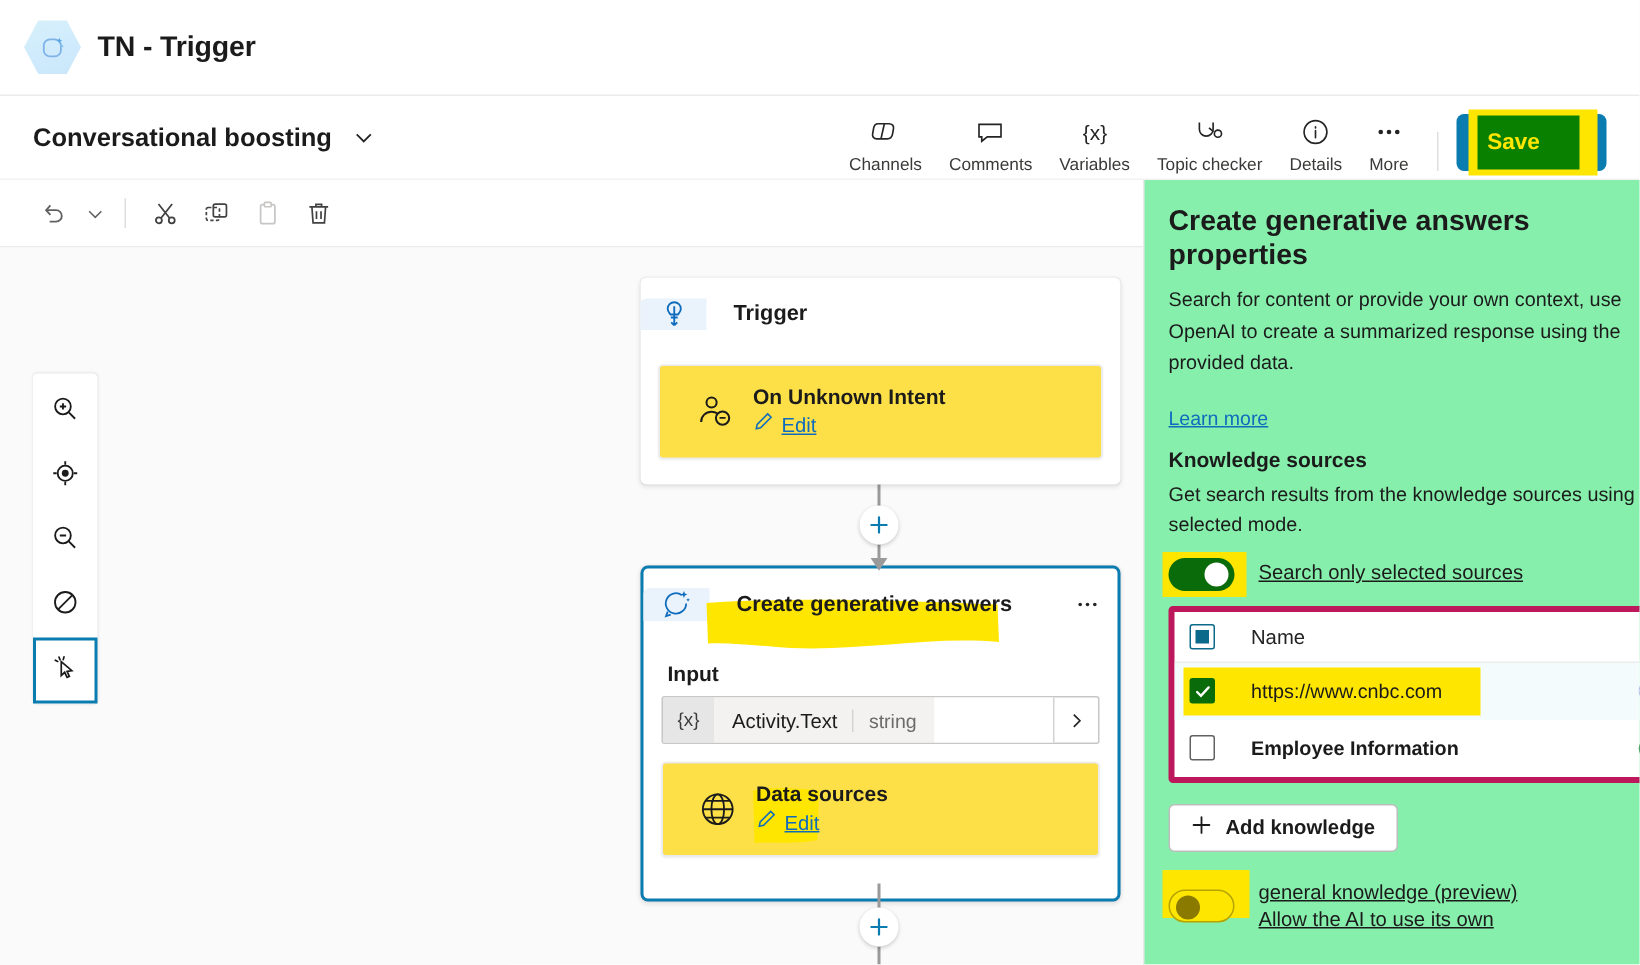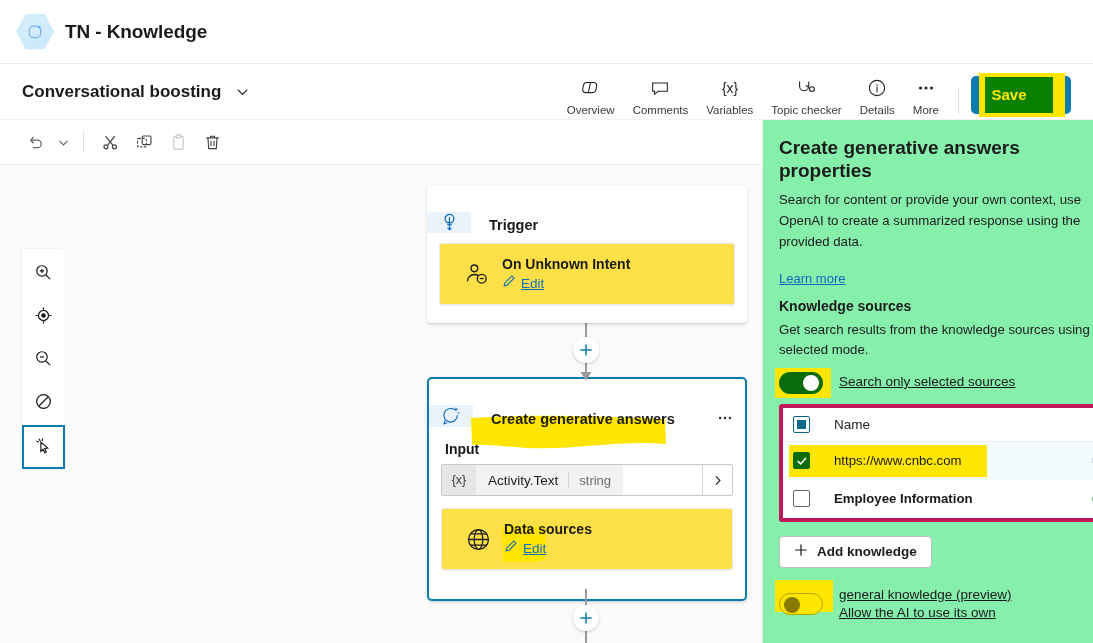--- a/index.html
+++ b/index.html
@@ -121,21 +121,21 @@
     width:43px; height:43px; display:flex; align-items:center; justify-content:center;
     cursor:pointer; color:#1b1b1b;
   }
   .ztool.sel{ border:2px solid #0b7cb0; width:43px; height:44px; }
 
   
   .node{
     position:absolute; background:#ffffff; border-radius:4px;
     box-shadow:0 1.2px 3.6px rgba(0,0,0,0.10), 0 0.3px 0.9px rgba(0,0,0,0.08);
   }
-  .node-hdr{ display:flex; align-items:flex-end; height:48px; position:relative; }
+  .node-hdr{ display:flex; align-items:center; height:48px; position:relative; }
   .node-icon{
     width:44px; background:#eaf3fc; display:flex; align-items:center; justify-content:center;
     border-radius:4px 0 0 0; flex:0 0 44px;
   }
   .node-title{
     flex:1; display:flex; align-items:center; padding-left:18px;
     font-size:14.5px; font-weight:bold; color:#1b1b1b; position:relative;
   }
   .node-ellipsis{
     width:40px; display:flex; align-items:center; justify-content:center;
@@ -235,40 +235,40 @@
 
 <div class="topnav">
   <div class="logo-hex">
     <div class="hexshape"></div>
     <svg width="20" height="20" viewBox="0 0 20 20">
       <path d="M4.2 8.2c0-2.2 1.9-4 4.2-4h3c2.3 0 4.2 1.8 4.2 4v3.4c0 2.2-1.9 4-4.2 4h-3c-2.3 0-4.2-1.8-4.2-4z" fill="none" stroke="#7fb3e8" stroke-width="1.2"></path>
       <path d="M14.6 3.2l.55 1.35 1.35.55-1.35.55-.55 1.35-.55-1.35-1.35-.55 1.35-.55z" fill="#5aa7e8"></path>
       <path d="M16.6 7.6l.33.82.82.33-.82.33-.33.82-.33-.82-.82-.33.82-.33z" fill="#7cc0f0"></path>
     </svg>
   </div>
-  <div class="app-title">TN - Knowledge</div>
+  <div class="app-title">TN - Trigger</div>
 </div>
 
 <div class="cmdbar">
   <div class="topic-name">Conversational boosting</div>
   <div class="topic-chev">
     <svg width="15" height="15" viewBox="0 0 16 16">
         <path d="M3 6l5 5 5-5" fill="none" stroke="#242424" stroke-width="1.3"></path>
       </svg>
   </div>
 
   <div class="cmd-tools">
     <div class="cmd-btn">
       <div class="ic">
         <svg width="22" height="22" viewBox="0 0 24 24" fill="none" stroke="#242424" stroke-width="1.2">
           <path d="M7 6h8c2.2 0 3.5 1.6 3.2 3.4l-.7 4C17.2 15.5 15.6 17 13.6 17H6c-2.1 0-3.4-1.7-3-3.7l.7-4C4 7.4 5.3 6 7 6z"></path>
           <path d="M11.5 6.2l-2.4 10.6"></path>
         </svg>
       </div>
-      <div class="lb">Overview</div>
+      <div class="lb">Channels</div>
     </div>
     <div class="cmd-btn">
       <div class="ic">
         <svg width="22" height="22" viewBox="0 0 24 24" fill="none" stroke="#242424" stroke-width="1.2">
           <path d="M4 6.5h16v9H10l-4 3.2V15.5H4z"></path>
         </svg>
       </div>
       <div class="lb">Comments</div>
     </div>
     <div class="cmd-btn">

